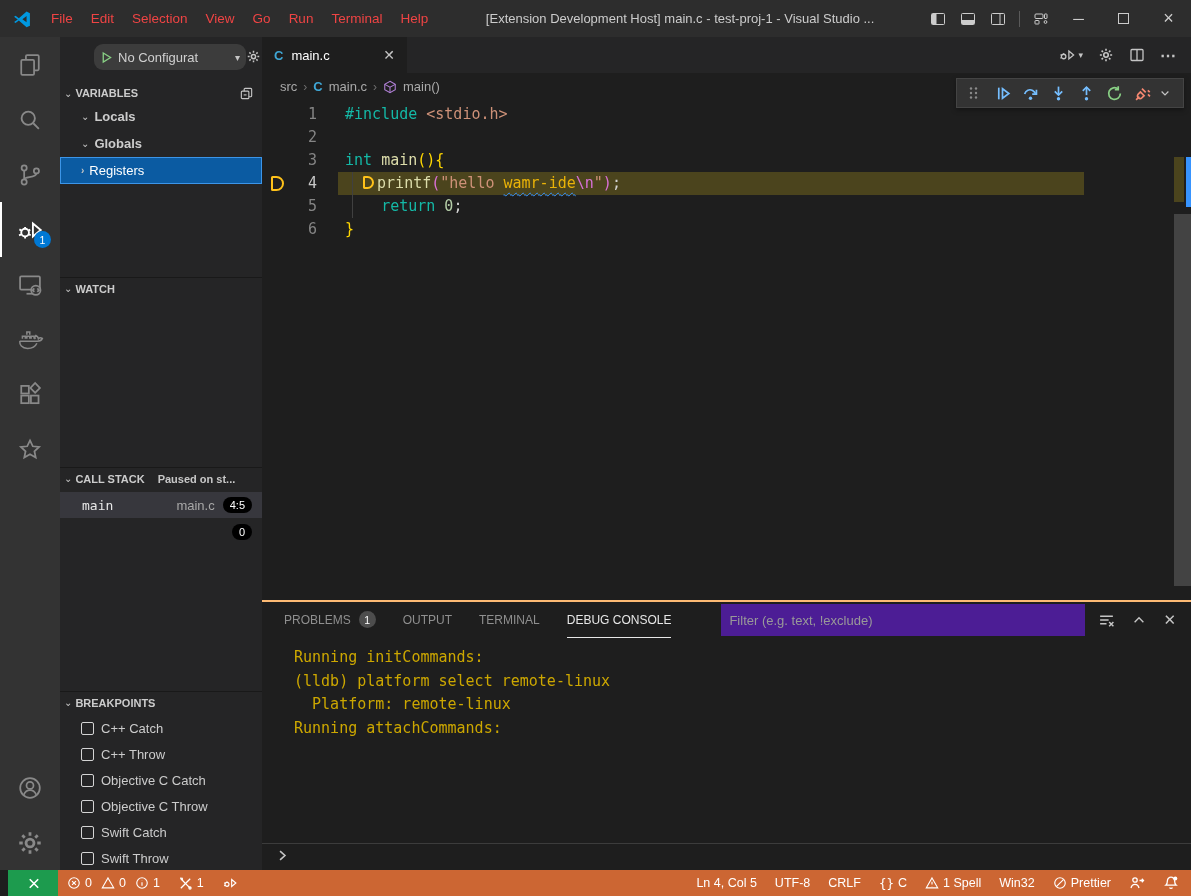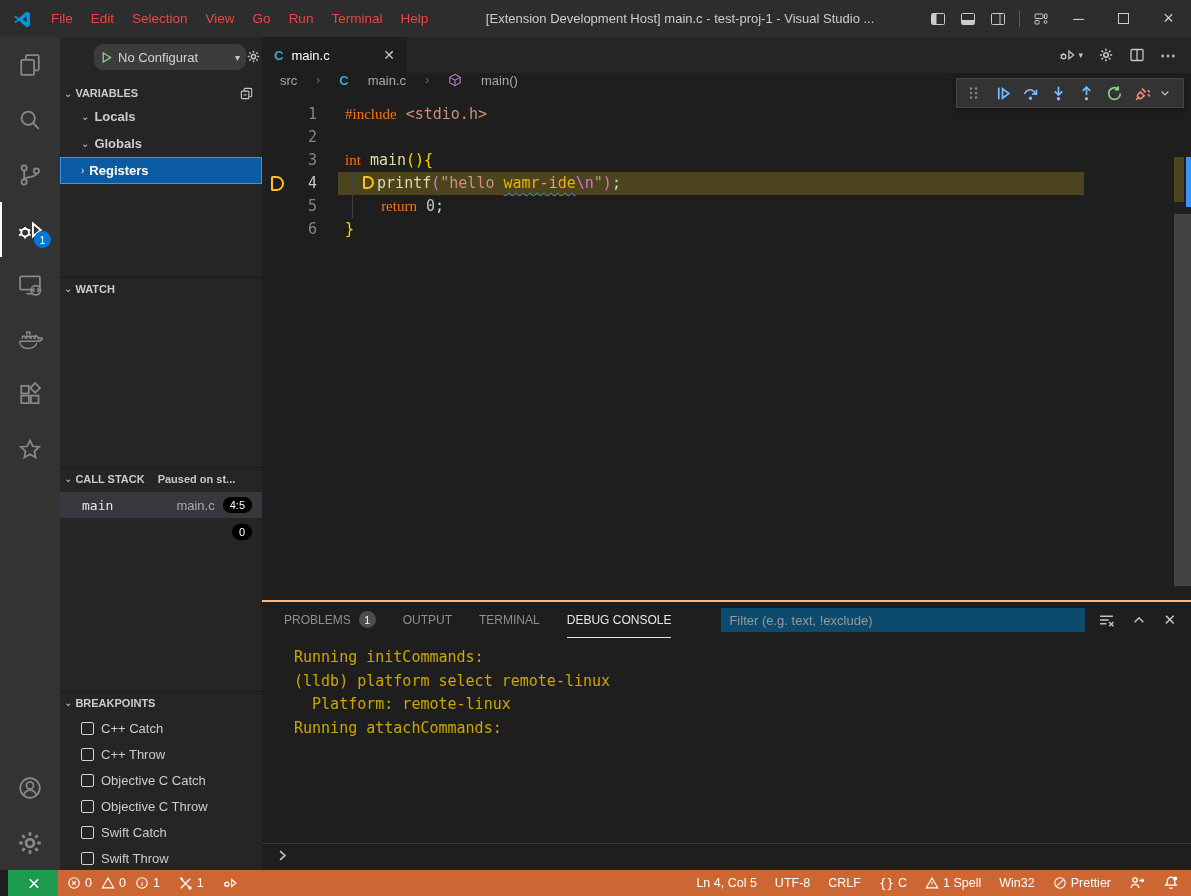--- a/index.html
+++ b/index.html
@@ -52,53 +52,53 @@
   .bp-check { width:13px; height:13px; border:1.7px solid #d4d4d4; border-radius:2px; margin:0 7px 0 21px; flex:none; }
   .bp-label { color:#cccccc; }
 
   
   .editorcol { flex:1; position:relative; background:#1e1e1e; }
   .tabbar { height:36px; background:#252526; display:flex; align-items:stretch; }
   .tab { width:145px; background:#1e1e1e; display:flex; align-items:center; gap:8px; padding:0 12px; font-size:13px; color:#ffffff; }
   .c-badge { color:#3fa7d6; font-weight:bold; font-size:13px; }
   .tab-close { margin-left:auto; color:#c5c5c5; font-size:14px; }
   .editor-actions { margin-left:auto; display:flex; align-items:center; gap:15px; padding-right:14px; color:#c5c5c5; }
-  .breadcrumbs { height:27px; display:flex; align-items:flex-start; gap:19px; padding-left:18px; font-size:13px; color:#a9a9a9; }
+  .breadcrumbs { height:27px; display:flex; align-items:center; gap:6px; padding-left:18px; font-size:13px; color:#a9a9a9; }
   .bc-sep { color:#6e6e6e; font-size:12px; }
   .cube { color:#b180d7; }
 
   .code-area { position:absolute; top:63px; bottom:270px; left:0; right:0; overflow:hidden; }
   .code-lines { padding-top:3px; }
   .line { position:relative; height:23px; display:flex; font-family:"DejaVu Sans Mono",monospace; font-size:15px; line-height:23px; }
   .gutter { width:83px; position:relative; flex:none; color:#858585; }
   .gutter .num { position:absolute; right:28px; }
   .line.current .gutter .num { color:#c6c6c6; }
   .band { position:absolute; left:76px; right:107px; top:0; bottom:0; background:#4b441d; }
   .content { position:relative; white-space:pre; color:#d4d4d4; }
-  .tk-kw{color:#f97316;font-family:Liberation Serif, serif;} .tk-fn{color:#dcdcaa;} .tk-str{color:#ce9178;} .tk-esc{color:#d670d6;}
+  .tk-kw{color:#14b8a6;} .tk-fn{color:#dcdcaa;} .tk-str{color:#ce9178;} .tk-esc{color:#d670d6;}
   .tk-br1{color:#ffd700;} .tk-br2{color:#da70d6;} .tk-num{color:#b5cea8;} .tk-pl{color:#d4d4d4;}
   .tk-sp{color:#eab308; text-decoration:underline wavy #3794ff 1px; text-underline-offset:4px;}
   .dmark { display:inline-block; width:11px; height:13px; border:2.4px solid #ffc21a; border-radius:2px 9px 9px 2px; vertical-align:-1px; margin-right:3px; }
   .gmark { position:absolute; left:9px; top:4px; width:13px; height:15px; border:2.6px solid #ffc21a; border-radius:2px 10px 10px 2px; }
   .iguide { position:absolute; left:90px; top:72px; height:46px; width:1px; background:#404040; }
   .ovr { position:absolute; top:0; right:0; bottom:0; width:18px; }
   .ovr-cur { position:absolute; left:1px; width:10px; top:57px; height:45px; background:#4b441d; }
   .ovr-sel { position:absolute; right:0; width:5px; top:57px; height:50px; background:#3794ff; }
   .ovr-slider { position:absolute; left:1px; right:0; top:114px; height:372px; background:#434343; }
 
   .dbg-toolbar { position:absolute; top:41px; left:694px; width:228px; height:30px; background:#333333; border:1px solid #444444; box-shadow:0 2px 5px rgba(0,0,0,.35); display:flex; align-items:center; padding:0 3px; z-index:5; }
   .dbg-btn { width:28px; height:28px; display:flex; align-items:center; justify-content:center; }
 
   
   .panel { position:absolute; left:0; right:0; bottom:0; height:270px; background:#1e1e1e; border-top:2px solid #fdba74; }
   .panel-header { height:36px; display:flex; align-items:center; padding-left:22px; }
   .panel-tab { margin-right:27px; font-size:12px; color:#8f8f8f; height:36px; display:flex; align-items:center; gap:8px; border-bottom:1px solid transparent; }
   .panel-tab.active { color:#e7e7e7; border-bottom-color:#e7e7e7; }
   .ptab-badge { min-width:17px; height:17px; border-radius:9px; background:#4d4d4d; color:#fff; font-size:10.5px; display:flex; align-items:center; justify-content:center; }
-  .panel-filter { margin-left:auto; width:364px; height:24px; background:#0c4a6e; color:#999999; font-size:13px; display:flex; align-items:center; padding-left:8px; border:none; }
+  .panel-filter { margin-left:auto; width:364px; height:32px; background:#4c1d95; color:#999999; font-size:13px; display:flex; align-items:center; padding-left:8px; border:none; }
   .panel-icons { display:flex; align-items:center; gap:17px; padding:0 15px 0 13px; color:#c5c5c5; }
   .console { padding:8px 0 0 32px; font-family:"DejaVu Sans Mono",monospace; font-size:15px; line-height:23.5px; color:#cca700; white-space:pre; }
   .console-input { position:absolute; left:0; right:0; bottom:3px; height:24px; border-top:1px solid #3c3c3c; display:flex; align-items:center; padding-left:14px; color:#c5c5c5; }
 
   
   .statusbar { position:absolute; left:0; right:0; bottom:0; height:26px; background:#cc6633; display:flex; align-items:center; color:#ffffff; font-size:12.5px; }
   .sb-dark { width:8px; height:26px; background:#1e1e1e; }
   .sb-remote { width:50px; height:26px; background:#1d9b4e; display:flex; align-items:center; justify-content:center; }
   .st-item { display:flex; align-items:center; gap:4px; padding:0 9px; height:26px; white-space:nowrap; }
   .st-right { margin-left:auto; display:flex; align-items:center; }
@@ -285,21 +285,21 @@
         <div class="sb-row">
           <span class="chev">⌄</span>
           <span style="font-weight: bold;">Locals</span>
         </div>
         <div class="sb-row">
           <span class="chev">⌄</span>
           <span style="font-weight: bold;">Globals</span>
         </div>
         <div class="sb-row selected">
           <span class="chev">›</span>
-          <span style="font-weight: bold;">Registers</span>
+          <span style="font-weight: normal;">Registers</span>
         </div>
       </div>
 
     <div class="sb-h" style="top:240px; border-top:1px solid #191919;">
       <span class="chev">⌄</span>
       <span>WATCH</span>
     </div>
 
     <div class="sb-h" style="top:430px; border-top:1px solid #191919;">
       <span class="chev">⌄</span>

